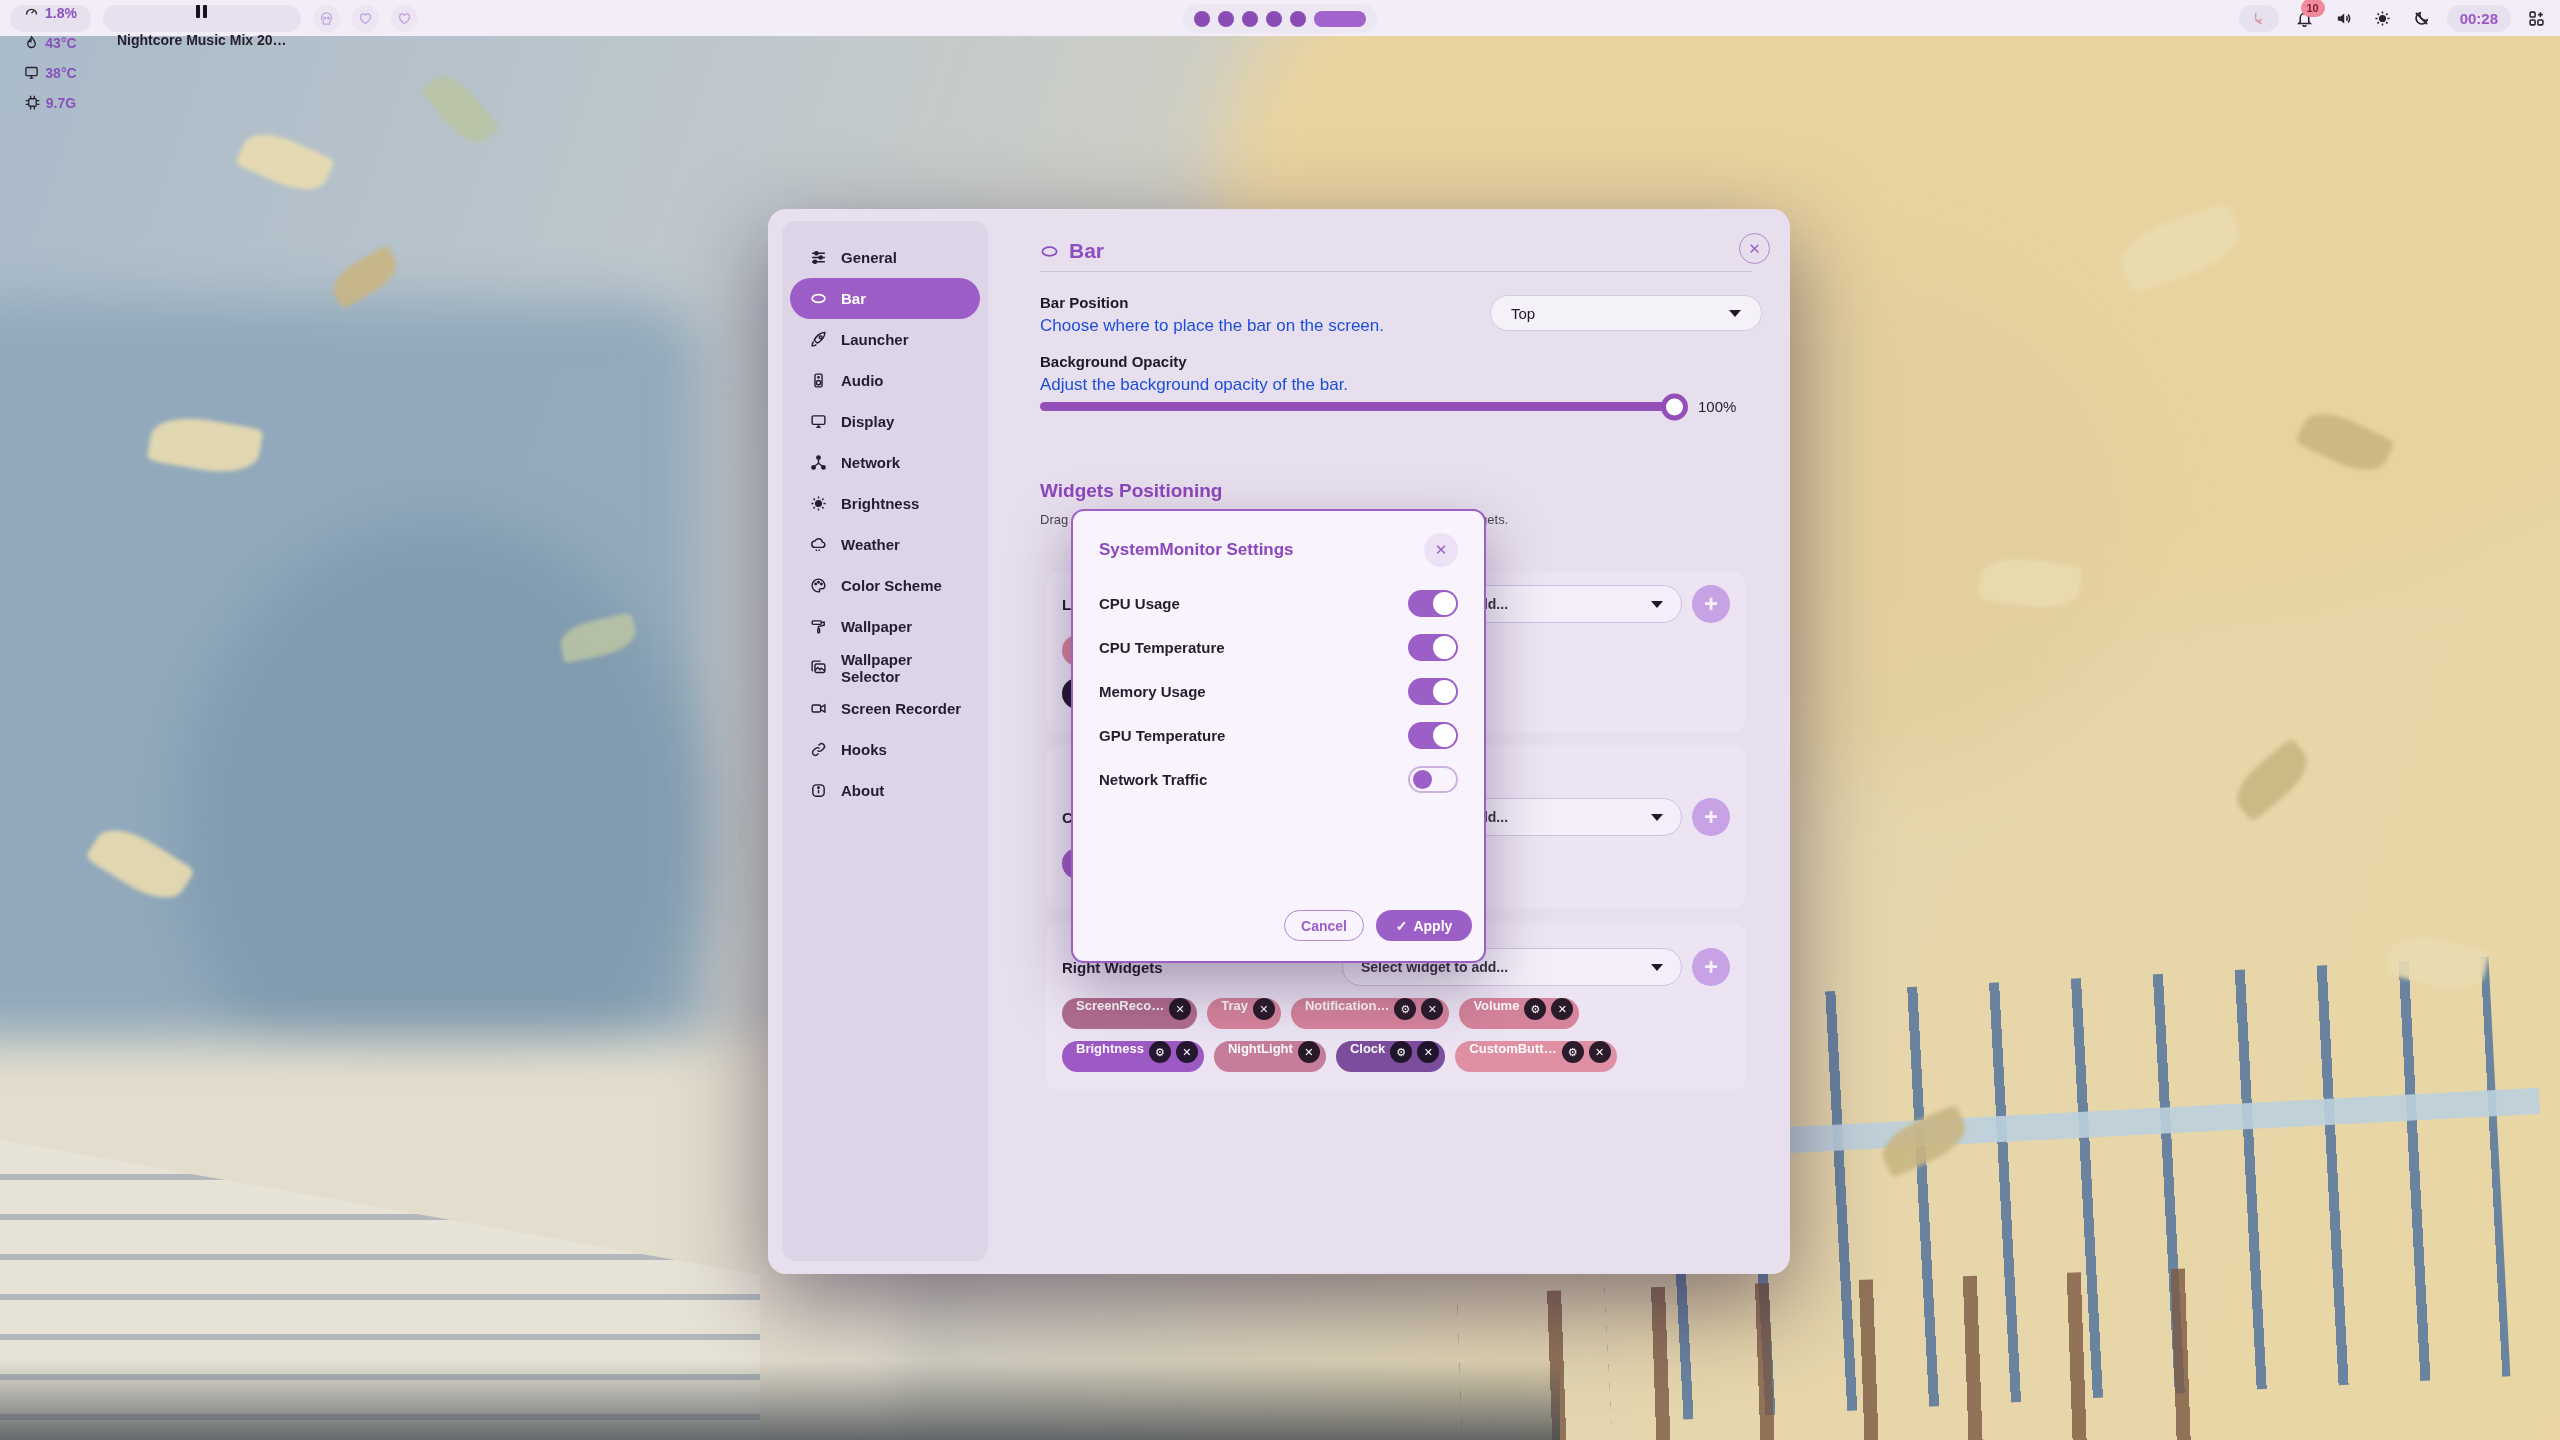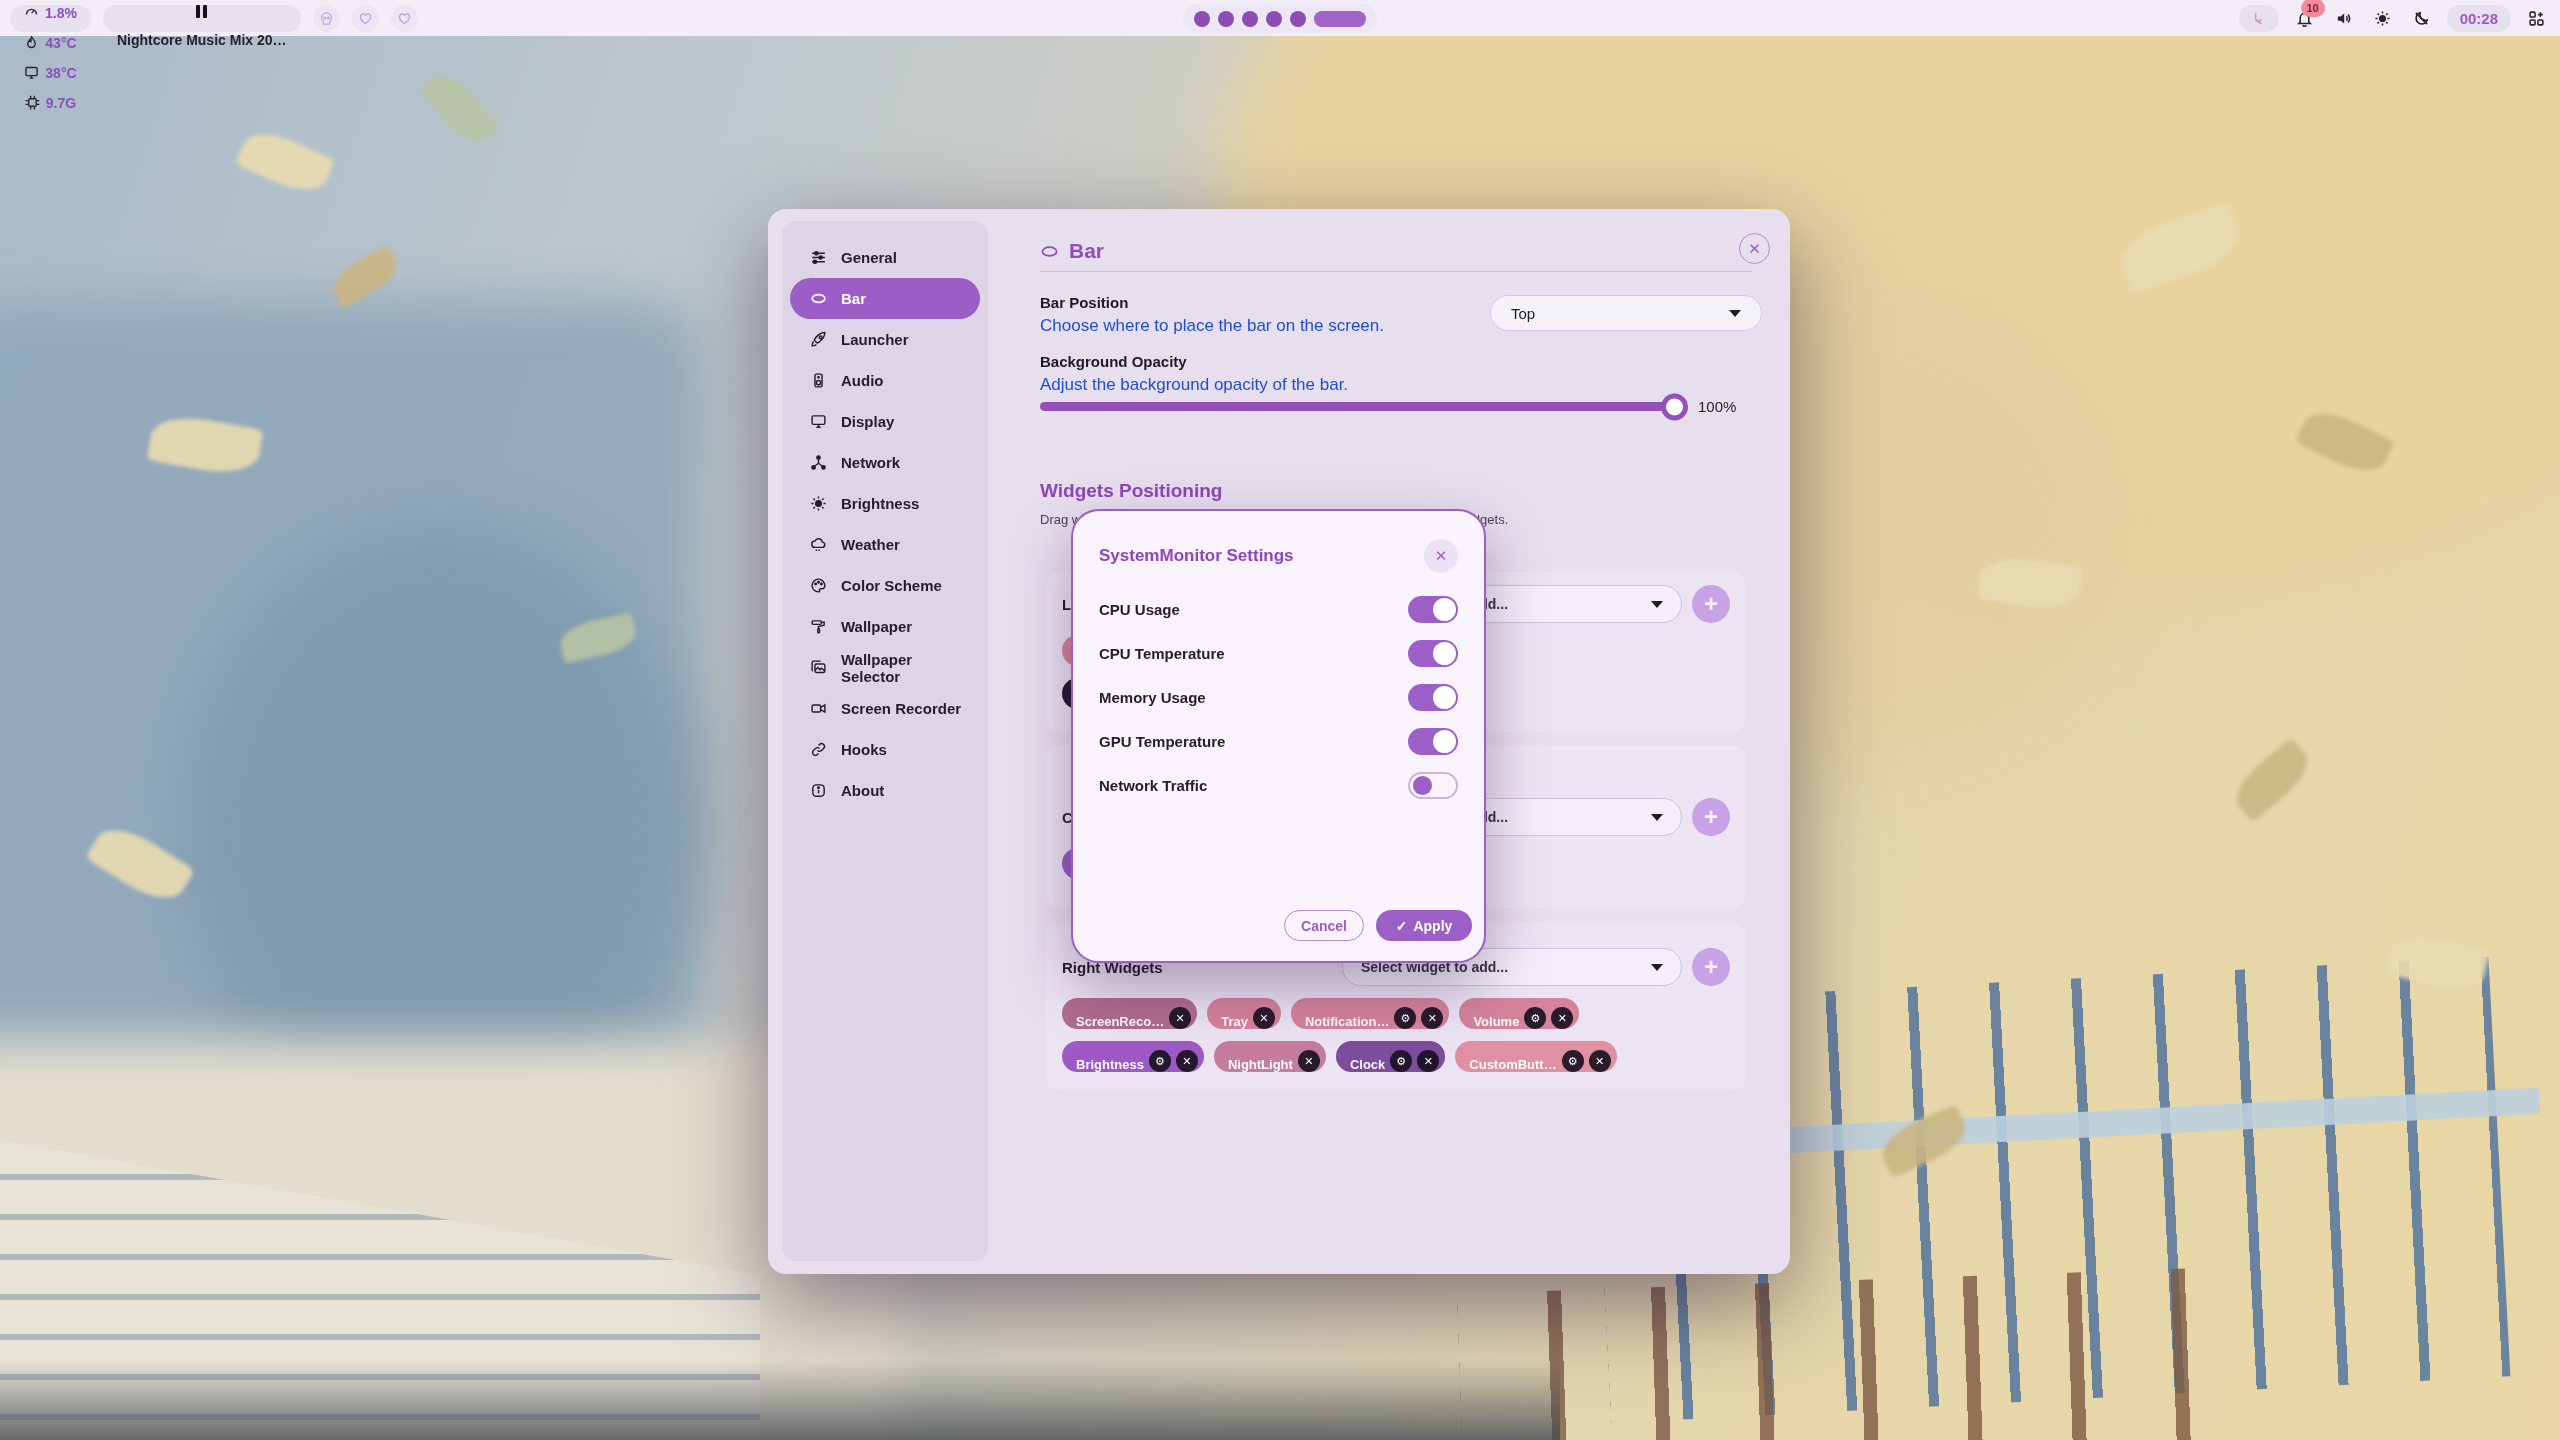--- a/index.html
+++ b/index.html
@@ -83,31 +83,31 @@
   .wp-desc { position:absolute; left:0; top:302px; width:700px; font-size:13px; color:#4a4356; line-height:18px; }
 
   .card { position:absolute; left:6px; width:700px; background:#ece4f3; border-radius:14px; padding:13px 16px; }
   .card-head { display:flex; align-items:center; }
   .card-title { font-size:15px; font-weight:bold; color:#241d2e; }
   .card-dd { margin-left:auto; width:340px; height:38px; background:#f3eef9; border:1px solid #cfc0e0; border-radius:19px;
     display:flex; align-items:center; padding:0 18px; font-size:14px; font-weight:bold; color:#3a3345; cursor:pointer; }
   .plus-btn { margin-left:10px; width:38px; height:38px; border-radius:50%; background:#c7a3e5; color:#f6effc; font-size:24px;
     display:flex; align-items:center; justify-content:center; cursor:pointer; font-weight:bold; }
   .chips { display:flex; gap:10px; margin-top:12px; }
-  .chip { height:31px; border-radius:16px; display:flex; align-items:flex-end; padding:0 6px 0 14px; gap:5px; cursor:grab; }
+  .chip { height:31px; border-radius:16px; display:flex; align-items:flex-start; padding:0 6px 0 14px; gap:5px; cursor:grab; }
   .chip-label { font-size:13px; font-weight:bold; color:rgba(255,255,255,.96); white-space:nowrap; }
   .mini { width:22px; height:22px; border-radius:50%; background:rgba(23,16,31,.9); color:#fff; font-size:11px;
     display:flex; align-items:center; justify-content:center; cursor:pointer; }
   .v-mauve { background:#b06d8e; } .v-pink { background:#d5849b; } .v-purple { background:#9d5ac4; }
   .v-rose { background:#c57d9b; } .v-deep { background:#7b4d9c; } .v-lightpink { background:#df90a2; } .v-dark { background:#221830; }
   .chip.partial { width:110px; }
 
   
   .dialog { position:absolute; left:1071px; top:509px; width:415px; height:454px; background:#f8f3fc; border:2px solid #9c5fc7;
-    border-radius:28px; z-index:60; box-shadow:0 24px 60px rgba(40,15,60,.35); padding:28px 26px; }
+    border-radius:13px; z-index:60; box-shadow:0 24px 60px rgba(40,15,60,.35); padding:22px 26px; }
   .dlg-head { display:flex; align-items:center; }
   .dlg-title { font-size:17px; font-weight:bold; color:#8d46bd; }
   .dlg-close { margin-left:auto; width:34px; height:34px; border-radius:50%; background:#ede1f6; color:#9c5fc7; font-size:15px;
     display:flex; align-items:center; justify-content:center; cursor:pointer; }
   .dlg-rows { margin-top:14px; }
   .dlg-row { height:44px; display:flex; align-items:center; }
   .dlg-label { font-size:15px; font-weight:bold; color:#241d2e; }
   .toggle { margin-left:auto; width:50px; height:27px; border-radius:14px; position:relative; cursor:pointer;
     border:2px solid #cdb2e0; background:transparent; }
   .toggle .knob { position:absolute; top:2px; left:3px; width:19px; height:19px; border-radius:50%; background:#9c5fc7; }

